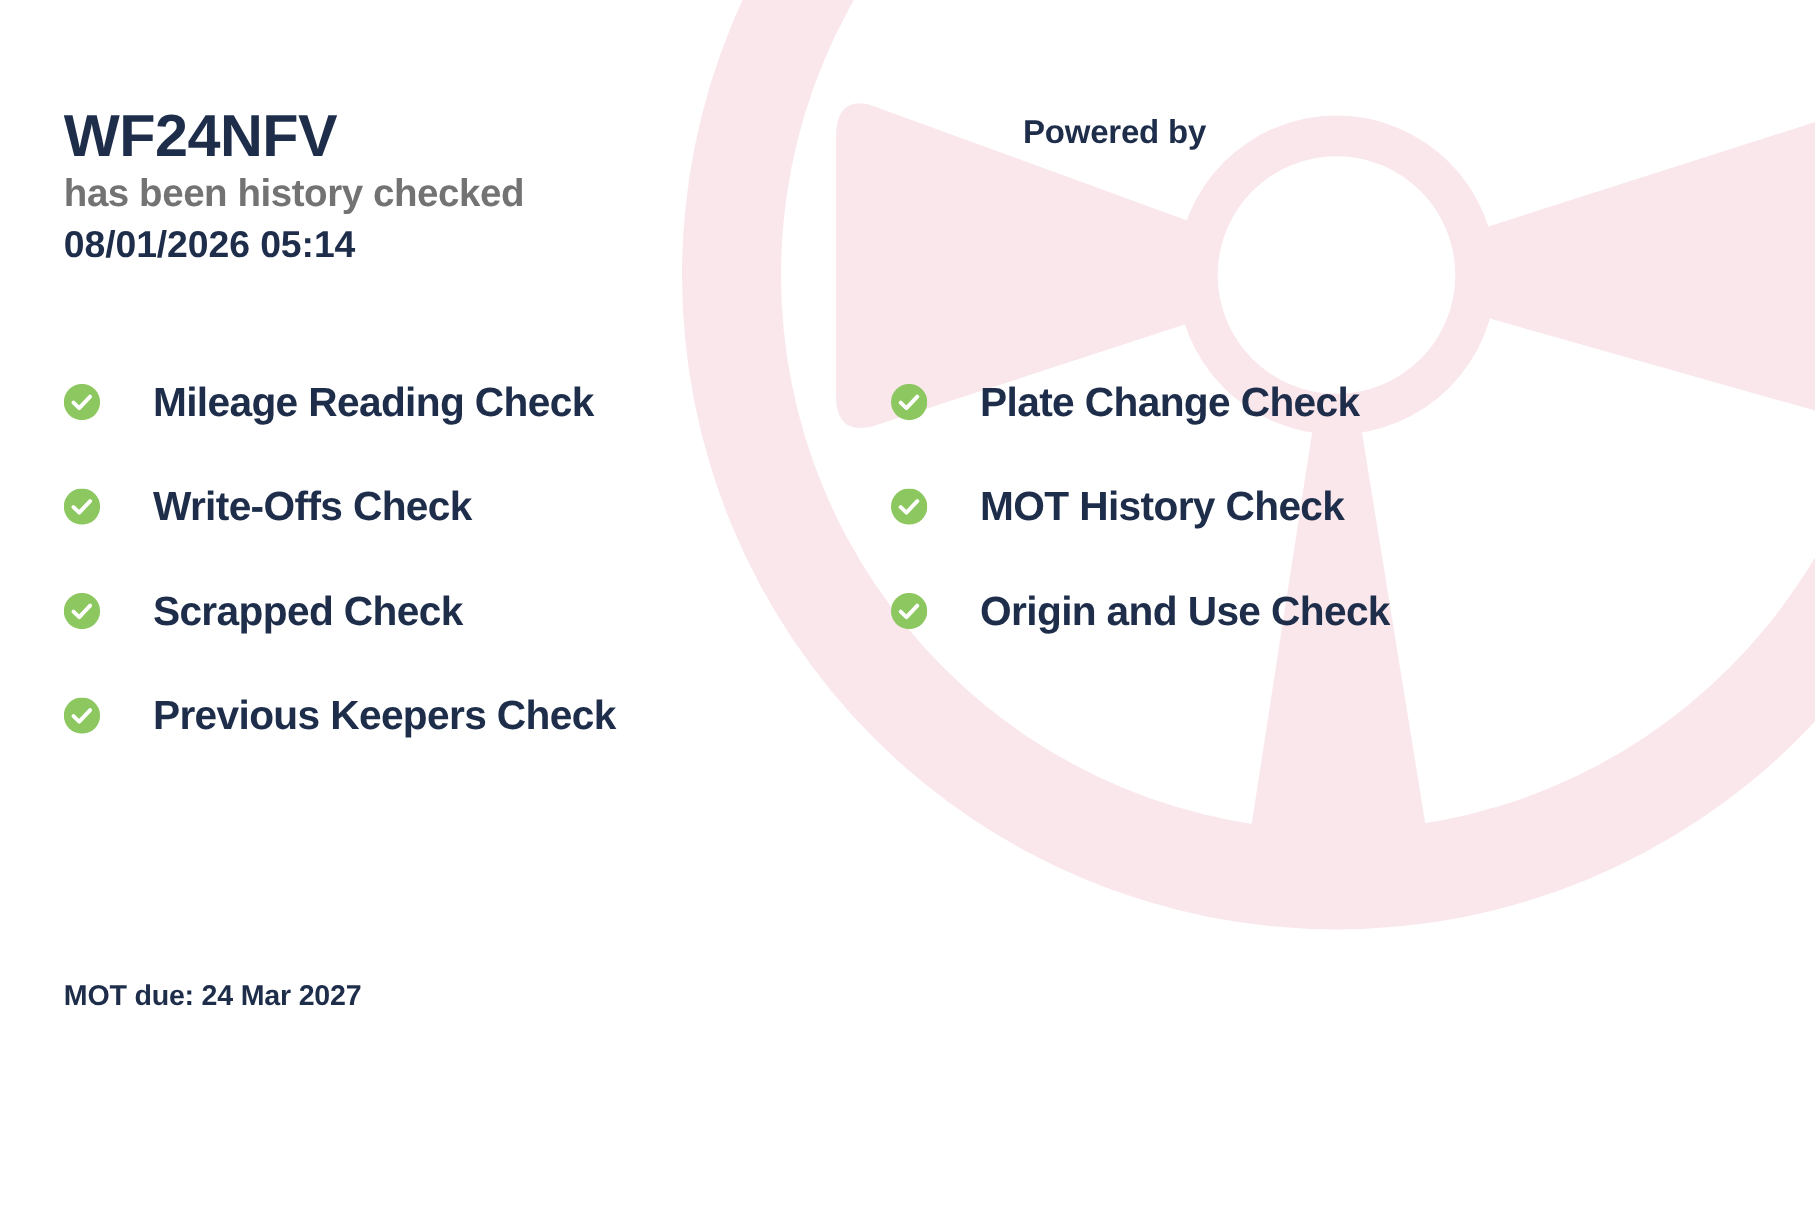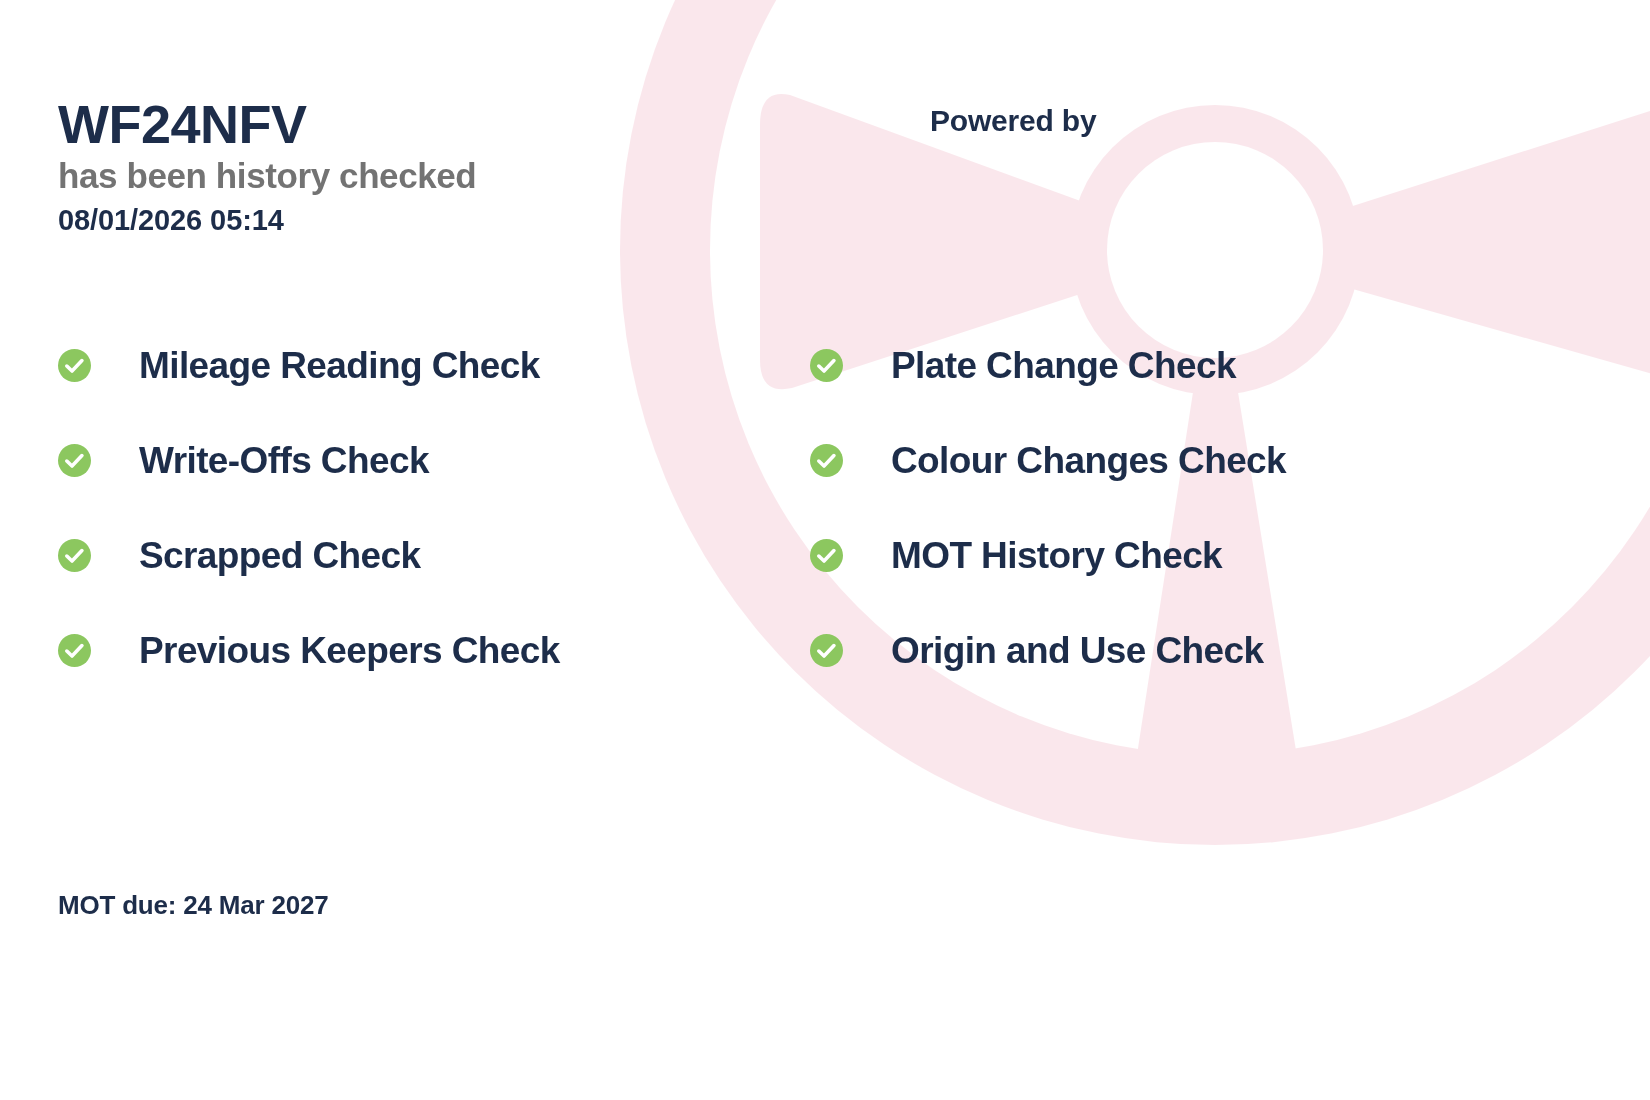--- a/index.html
+++ b/index.html
@@ -52,21 +52,21 @@
   .headline {
     font-size: 35px;
     font-weight: 700;
     color: #737373;
     letter-spacing: -0.4px;
     line-height: 1.18;
     margin-top: 2px;
     white-space: nowrap;
   }
   .timestamp {
-    font-size: 29px;
+    font-size: 34px;
     font-weight: 700;
     color: #1d2d4a;
     margin-top: 8px;
     letter-spacing: -0.1px;
     white-space: nowrap;
   }
 
   
   .powered-row {
     position: absolute;
@@ -247,27 +247,20 @@
           <circle cx="12" cy="12" r="12" fill="#8cc75f"></circle>
           <path d="M6.4 12.4 L10.2 16 L17.4 8.4" fill="none" stroke="#ffffff" stroke-width="2.6" stroke-linecap="round" stroke-linejoin="round"></path>
         </svg>
         <span class="check-label">Plate Change Check</span>
       </div>
       <div class="check-item">
         <svg class="check-icon" viewBox="0 0 24 24" aria-hidden="true">
           <circle cx="12" cy="12" r="12" fill="#8cc75f"></circle>
           <path d="M6.4 12.4 L10.2 16 L17.4 8.4" fill="none" stroke="#ffffff" stroke-width="2.6" stroke-linecap="round" stroke-linejoin="round"></path>
         </svg>
-        <span class="check-label">Colour Changes Check</span>
-      </div>
-      <div class="check-item">
-        <svg class="check-icon" viewBox="0 0 24 24" aria-hidden="true">
-          <circle cx="12" cy="12" r="12" fill="#8cc75f"></circle>
-          <path d="M6.4 12.4 L10.2 16 L17.4 8.4" fill="none" stroke="#ffffff" stroke-width="2.6" stroke-linecap="round" stroke-linejoin="round"></path>
-        </svg>
         <span class="check-label">MOT History Check</span>
       </div>
       <div class="check-item">
         <svg class="check-icon" viewBox="0 0 24 24" aria-hidden="true">
           <circle cx="12" cy="12" r="12" fill="#8cc75f"></circle>
           <path d="M6.4 12.4 L10.2 16 L17.4 8.4" fill="none" stroke="#ffffff" stroke-width="2.6" stroke-linecap="round" stroke-linejoin="round"></path>
         </svg>
         <span class="check-label">Origin and Use Check</span>
       </div>
     </div>

